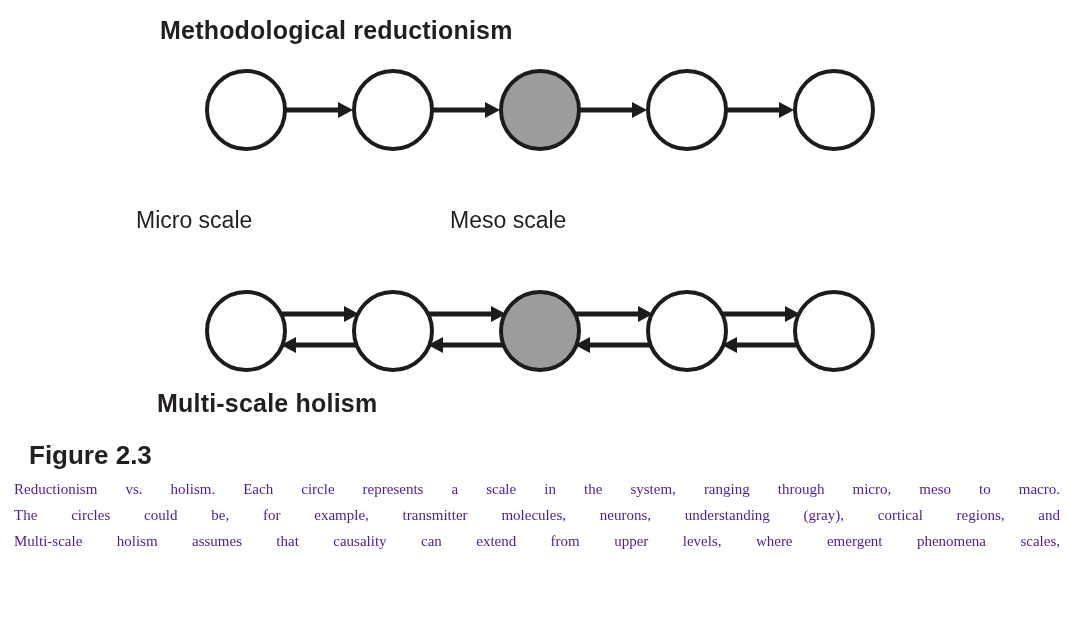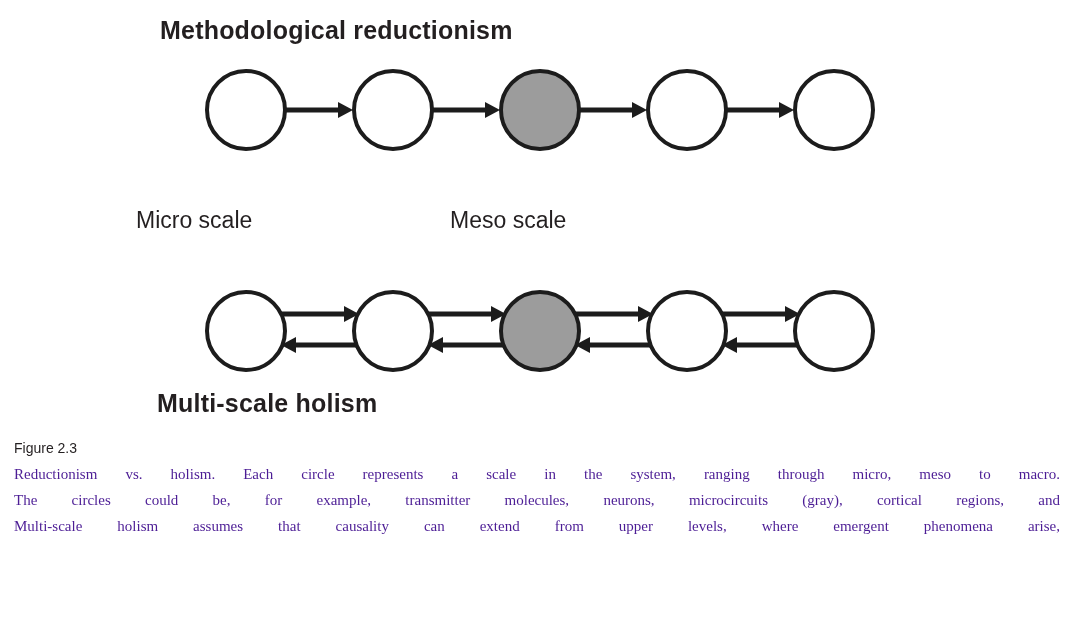--- a/index.html
+++ b/index.html
@@ -38,24 +38,25 @@
   .scale-label.meso  { left: 450px; }
   .scale-label.macro { left: 820px; }
   .caption {
     position: absolute;
     left: 14px;
     top: 440px;
     width: 1046px;
   }
   .caption-label {
     font-family: "Liberation Sans", sans-serif;
-    font-weight: normal;
-    font-size: 14px;
+    font-weight: bold;
+    font-size: 26px;
     color: #231f20;
     margin-bottom: 5px;
+    margin-left: 15px;
   }
   .caption-lines {
     font-family: "Liberation Serif", serif;
     font-size: 15px;
     line-height: 26px;
     color: #4c1d95;
   }
   .cap-line {
     text-align: justify;
     text-align-last: justify;
@@ -111,18 +112,18 @@
 
   <div class="scale-label micro">Micro scale</div>
   <div class="scale-label meso">Meso scale</div>
 
   <div class="fig-title bottom">Multi-scale holism</div>
 
   <div class="caption">
     <div class="caption-label">Figure 2.3</div>
     <div class="caption-lines" id="caption-lines">
         <div class="cap-line">Reductionism vs. holism. Each circle represents a scale in the system, ranging through micro, meso to macro.</div>
-        <div class="cap-line">The circles could be, for example, transmitter molecules, neurons, microcircuits (gray), cortical regions, and</div>
-        <div class="cap-line">Multi-scale holism assumes that causality can extend from upper levels, where emergent phenomena arise,</div>
+        <div class="cap-line">The circles could be, for example, transmitter molecules, neurons, understanding (gray), cortical regions, and</div>
+        <div class="cap-line">Multi-scale holism assumes that causality can extend from upper levels, where emergent phenomena scales,</div>
       </div>
   </div>
 
 </div>
 
 </body></html>

